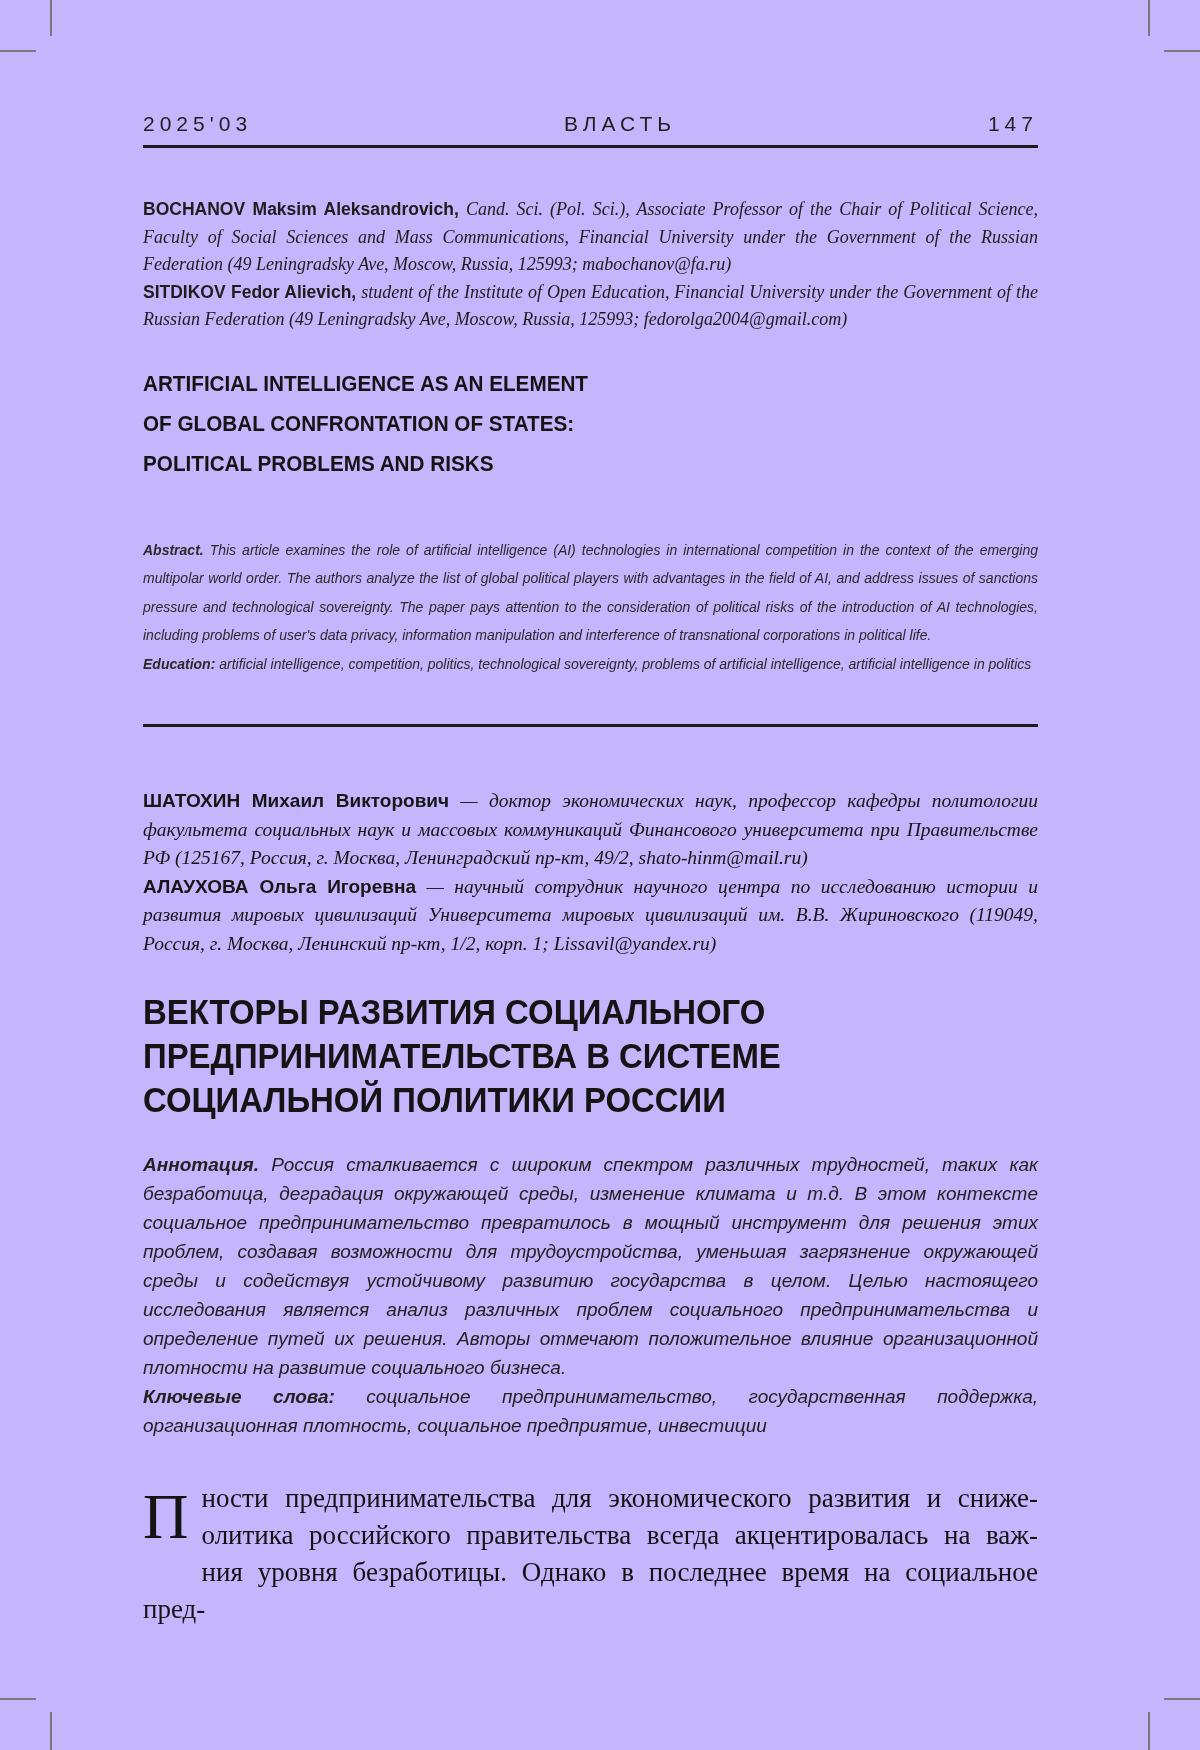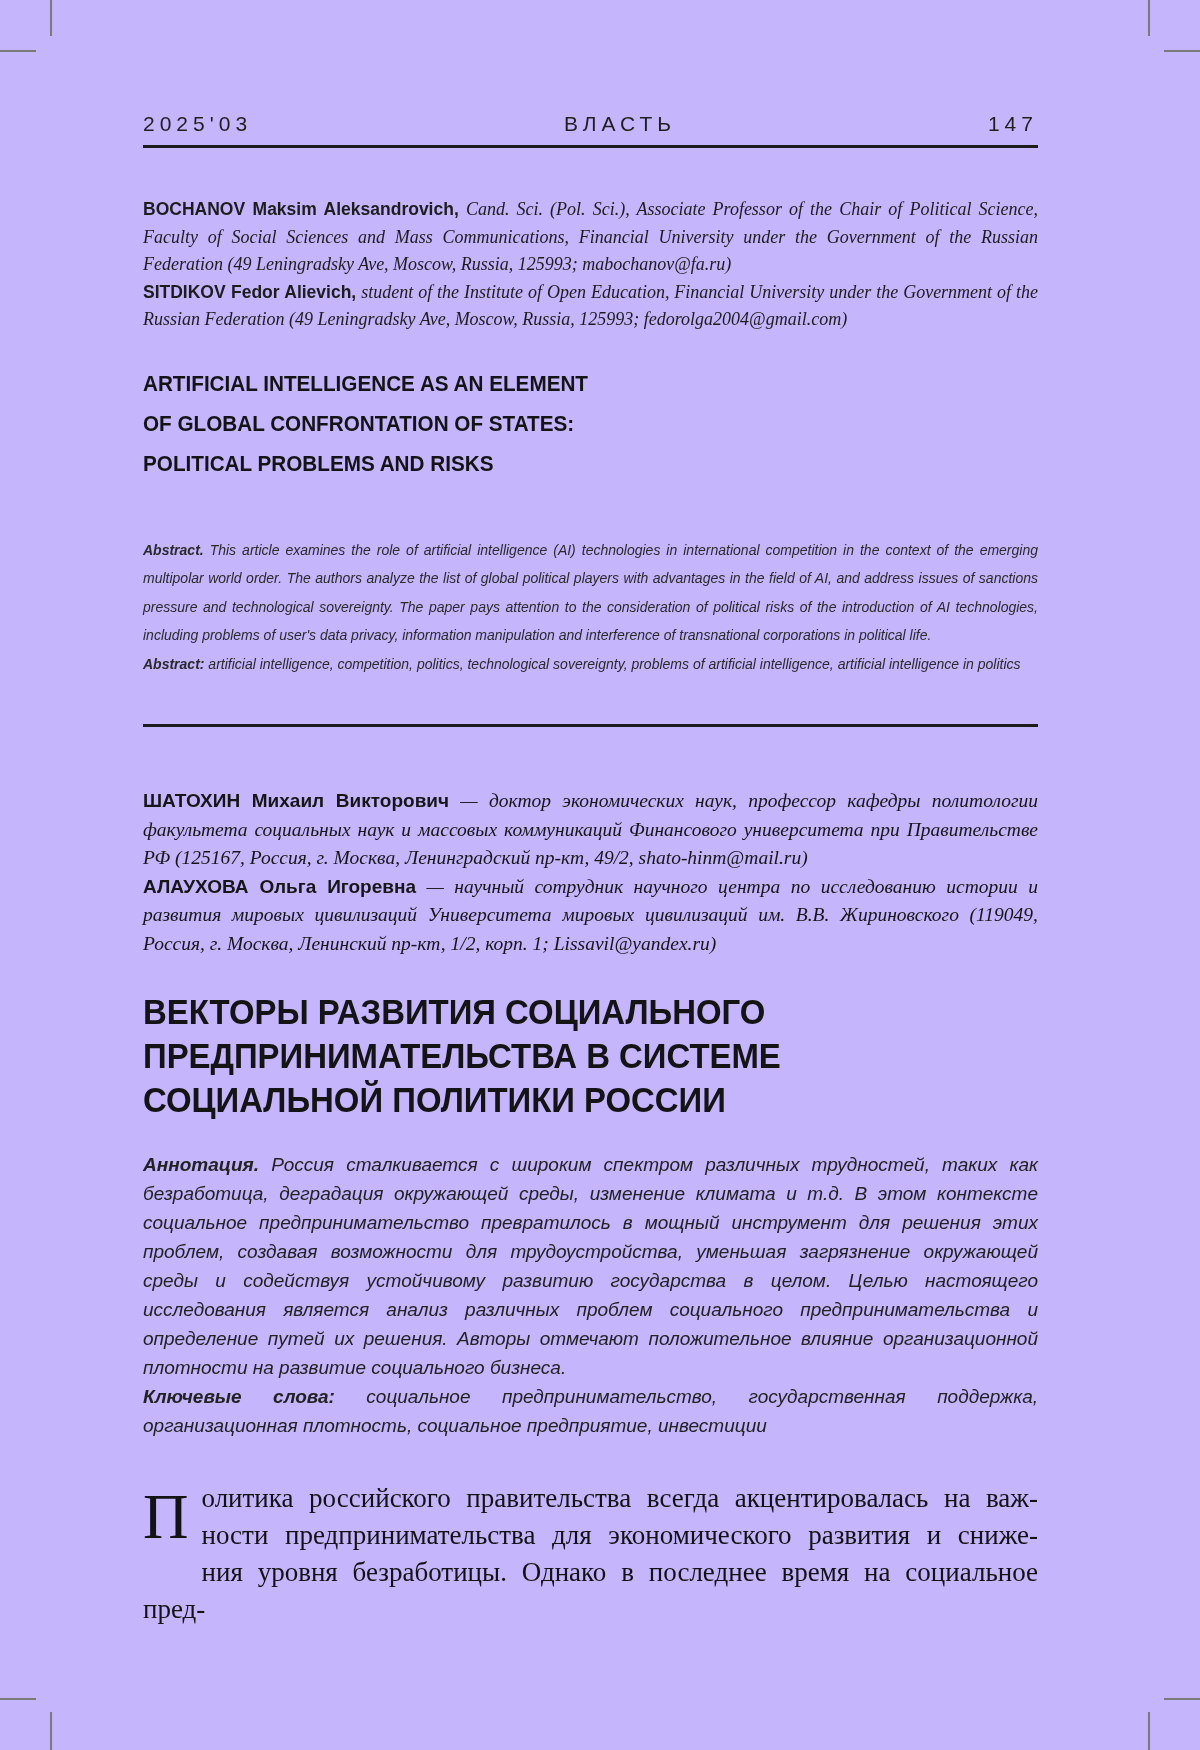--- a/index.html
+++ b/index.html
@@ -81,21 +81,21 @@
     </section>
 
     <h1 class="title title-en">
       <div class="title-line">ARTIFICIAL INTELLIGENCE AS AN ELEMENT</div>
       <div class="title-line">OF GLOBAL CONFRONTATION OF STATES:</div>
       <div class="title-line">POLITICAL PROBLEMS AND RISKS</div>
     </h1>
 
     <section class="abstract abstract-en">
       <p><span class="label">Abstract.</span> <span>This article examines the role of artificial intelligence (AI) technologies in international competition in the context of the emerging multipolar world order. The authors analyze the list of global political players with advantages in the field of AI, and address issues of sanctions pressure and technological sovereignty. The paper pays attention to the consideration of political risks of the introduction of AI technologies, including problems of user's data privacy, information manipulation and interference of transnational corporations in political life.</span></p>
-      <p><span class="label">Abstract:</span> <span>artificial intelligence, competition, politics, technological sovereignty, problems of artificial intelligence, artificial intelligence in politics</span></p>
+      <p><span class="label">Education:</span> <span>artificial intelligence, competition, politics, technological sovereignty, problems of artificial intelligence, artificial intelligence in politics</span></p>
     </section>
 
     <div class="divider"></div>
 
     <section class="authors authors-ru">
       <p><span class="au-name">ШАТОХИН Михаил Викторович</span> <span>— доктор экономических наук, профессор кафедры политологии факультета социальных наук и массовых коммуникаций Финансового университета при Правительстве РФ (125167, Россия, г. Москва, Ленинградский пр-кт, 49/2, shato-hinm@mail.ru)</span></p>
       <p><span class="au-name">АЛАУХОВА Ольга Игоревна</span> <span>— научный сотрудник научного центра по исследованию истории и развития мировых цивилизаций Университета мировых цивилизаций им. В.В. Жириновского (119049, Россия, г. Москва, Ленинский пр-кт, 1/2, корп. 1; Lissavil@yandex.ru)</span></p>
     </section>
 
     <h1 class="title title-ru">
@@ -104,19 +104,19 @@
       <div class="title-line">СОЦИАЛЬНОЙ ПОЛИТИКИ РОССИИ</div>
     </h1>
 
     <section class="abstract abstract-ru">
       <p><span class="label">Аннотация.</span> <span>Россия сталкивается с широким спектром различных трудностей, таких как безработица, деградация окружающей среды, изменение климата и т.д. В этом контексте социальное предпринимательство превратилось в мощный инструмент для решения этих проблем, создавая возможности для трудоустройства, уменьшая загрязнение окружающей среды и содействуя устойчивому развитию государства в целом. Целью настоящего исследования является анализ различных проблем социального предпринимательства и определение путей их решения. Авторы отмечают положительное влияние организационной плотности на развитие социального бизнеса.</span></p>
       <p><span class="label">Ключевые слова:</span> <span>социальное предпринимательство, государственная поддержка, организационная плотность, социальное предприятие, инвестиции</span></p>
     </section>
 
     <div class="body-para">
       <span class="dropcap">П</span>
+      <div class="body-line">ности предпринимательства для экономического развития и сниже-</div>
       <div class="body-line">олитика российского правительства всегда акцентировалась на важ-</div>
-      <div class="body-line">ности предпринимательства для экономического развития и сниже-</div>
       <div class="body-line">ния уровня безработицы. Однако в последнее время на социальное пред-</div>
     </div>
 
   </div>
 </div>
 
 </body></html>

